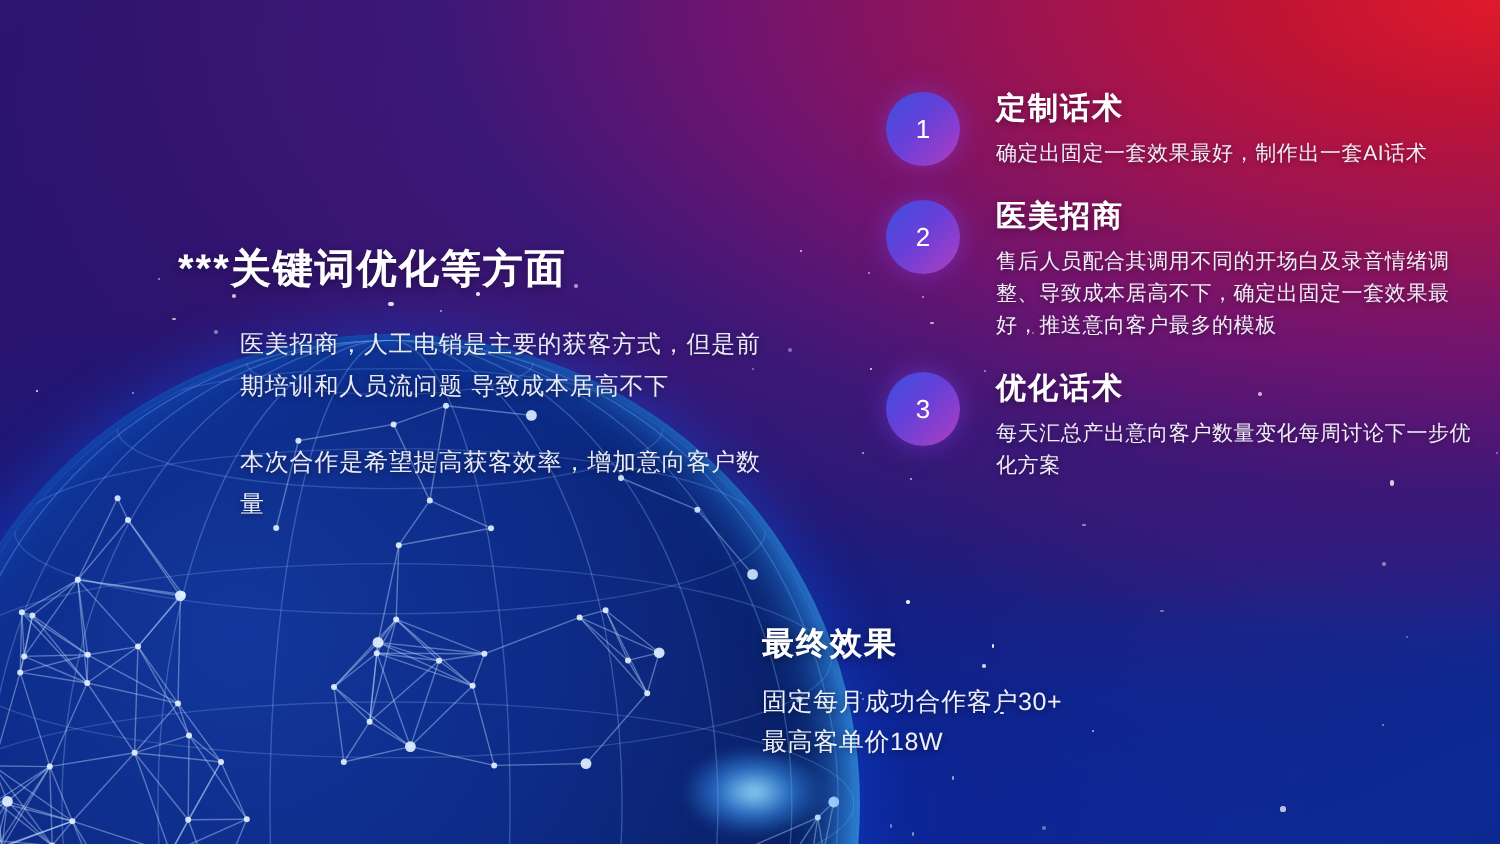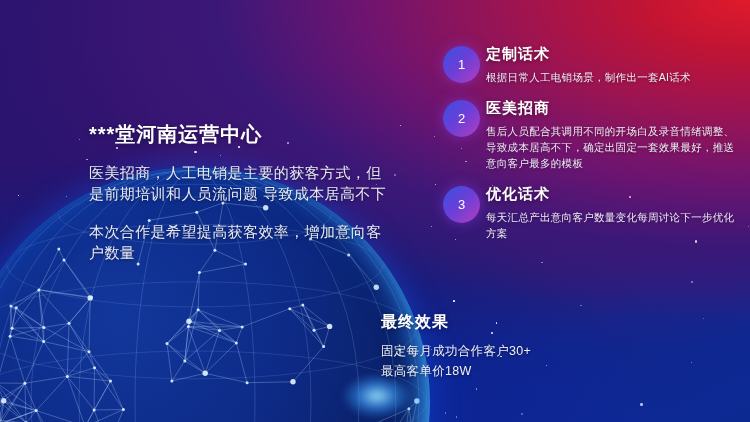--- a/index.html
+++ b/index.html
@@ -109,25 +109,26 @@
   }
   .case-title {
     font-size: 20px;
     font-weight: bold;
     color: #ffffff;
     letter-spacing: 1px;
     margin-bottom: 14px;
     text-shadow: 0 1px 5px rgba(0,0,0,0.4);
   }
   .case-para {
-    font-size: 15px;
+    font-size: 12px;
     line-height: 21px;
     color: #e9eaf7;
     letter-spacing: 0.4px;
     text-shadow: 0 1px 3px rgba(0,0,0,0.45);
+    margin-left: 31px;
   }
   .case-para.second { margin-top: 17px; }
 
   
   .right-list {
     position: absolute;
     left: 443px; top: 44px;
     width: 295px;
   }
   .right-item {
@@ -142,21 +143,21 @@
     border-radius: 50%;
     display: flex;
     align-items: center;
     justify-content: center;
     font-size: 13px;
     color: #ffffff;
     margin-top: 2px;
     background: linear-gradient(135deg, #3a4fe0 0%, #6a3fd8 48%, #b23ec0 100%);
     box-shadow: 0 0 13px rgba(130,60,220,0.55);
   }
-  .item-text { margin-left: 6px; padding-top: 1px; }
+  .item-text { margin-left: 18px; padding-top: 1px; }
   .item-title {
     font-size: 15px;
     font-weight: bold;
     color: #ffffff;
     letter-spacing: 1px;
     margin-bottom: 5px;
     text-shadow: 0 1px 4px rgba(0,0,0,0.4);
   }
   .item-desc {
     font-size: 10.5px;
@@ -747,34 +748,34 @@
         </g>
       </svg>
     <div class="globe-rim"></div>
     <div class="globe-flare"></div>
   </div>
 
   <div class="bg-vignette"></div>
 
 
   <div class="left-block">
-    <div class="case-title">***堂河南运营中心</div>
+    <div class="case-title">***关键词优化等方面</div>
     <div class="case-para">医美招商，人工电销是主要的获客方式，但是前期培训和人员流问题 导致成本居高不下</div>
     <div class="case-para second">本次合作是希望提高获客效率，增加意向客户数量</div>
   </div>
 
   <div class="right-list">
 
     <div class="right-item">
       <div class="badge">
         <span>1</span>
       </div>
       <div class="item-text">
         <div class="item-title">定制话术</div>
-        <div class="item-desc">根据日常人工电销场景，制作出一套AI话术</div>
+        <div class="item-desc">确定出固定一套效果最好，制作出一套AI话术</div>
       </div>
     </div>
 
     <div class="right-item">
       <div class="badge">
         <span>2</span>
       </div>
       <div class="item-text">
         <div class="item-title">医美招商</div>
         <div class="item-desc">售后人员配合其调用不同的开场白及录音情绪调整、导致成本居高不下，确定出固定一套效果最好，推送意向客户最多的模板</div>

